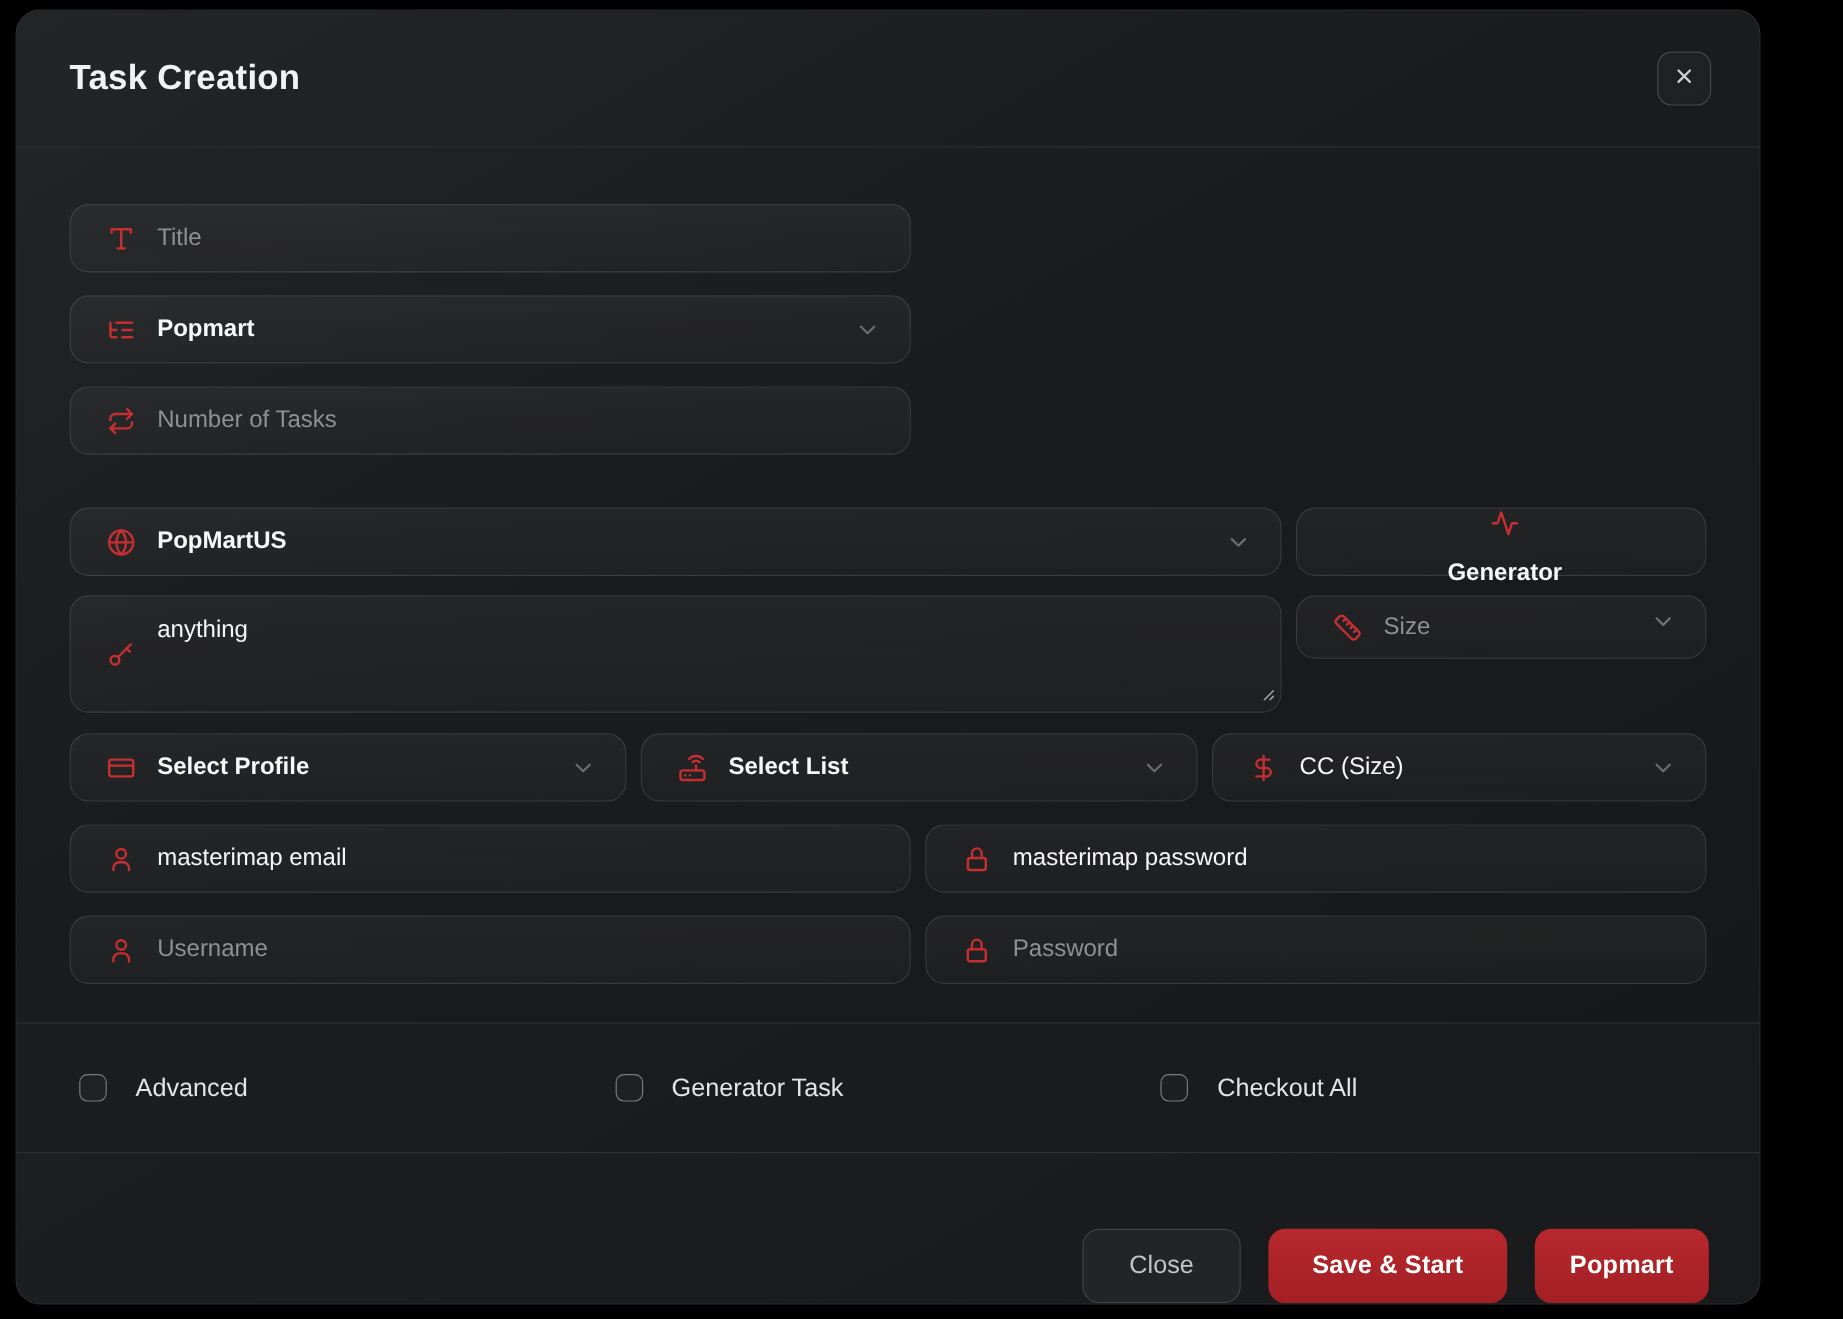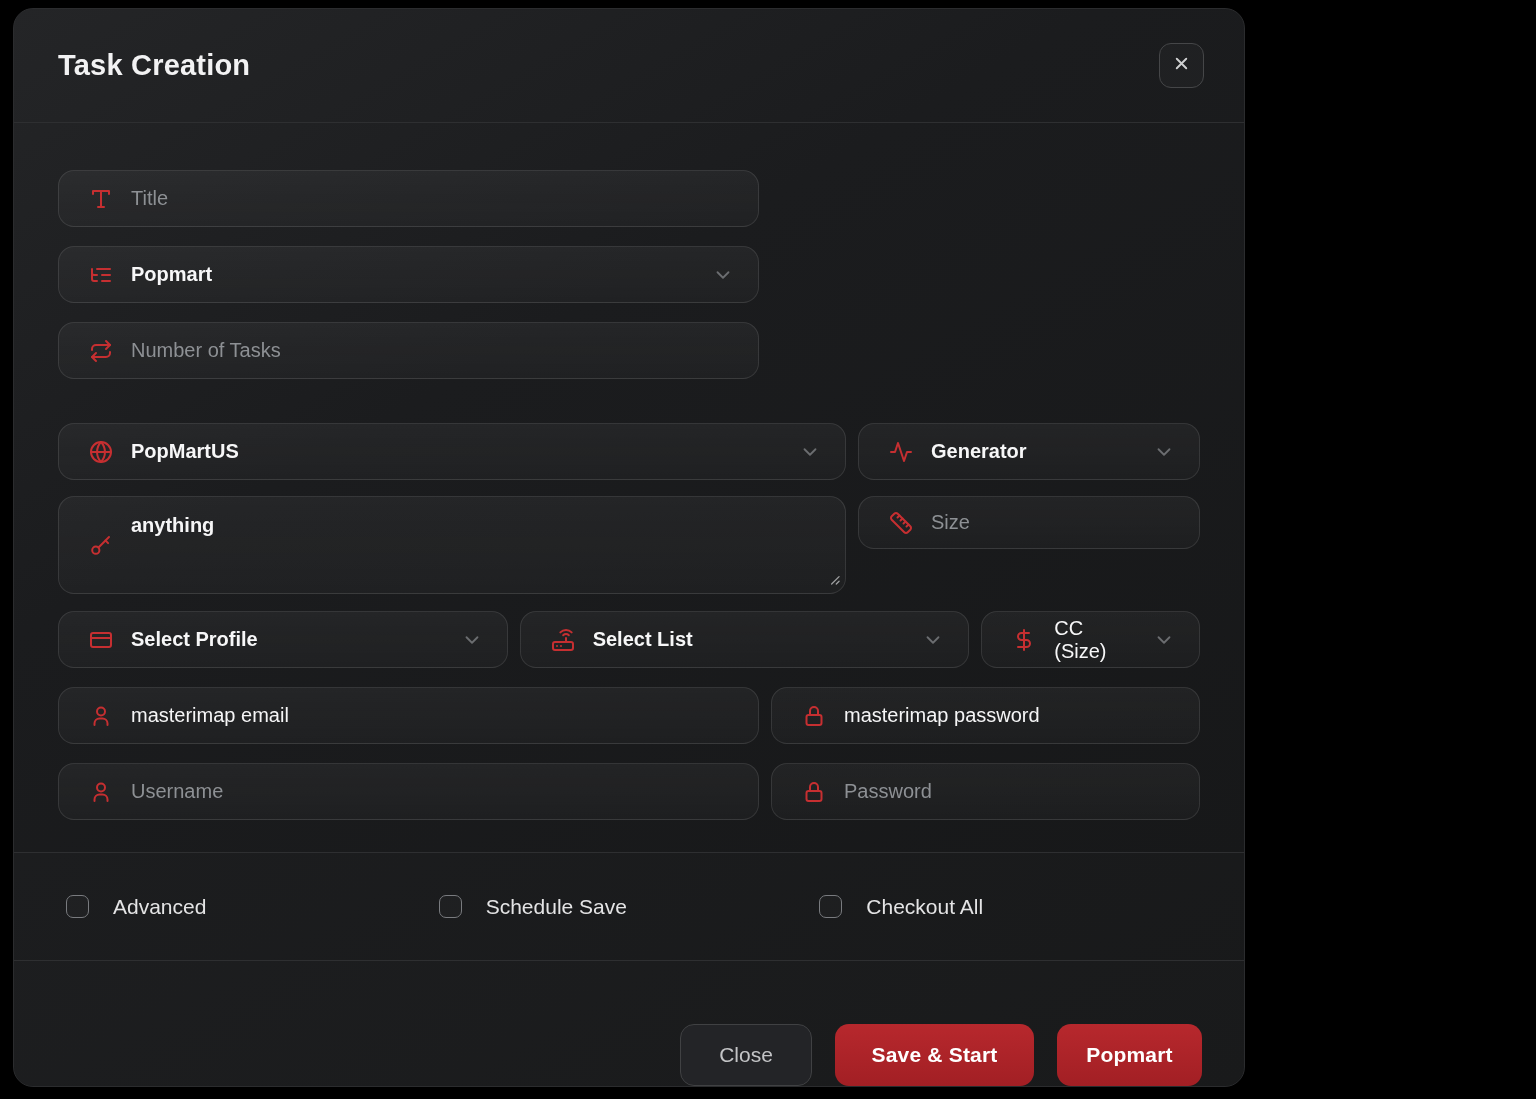--- a/index.html
+++ b/index.html
@@ -6,21 +6,21 @@
   html, body {
     margin: 0; padding: 0;
     width: 1536px; height: 1099px;
     background: #000;
     font-family: "Liberation Sans", sans-serif;
     overflow: hidden;
   }
   .modal {
     position: absolute;
     left: 13px; top: 8px;
-    width: 1232px; height: 1079px;
+    width: 1454px; height: 1079px;
     border-radius: 20px;
     background: linear-gradient(150deg, #242527 0%, #1b1c1e 35%, #161718 100%);
     border: 1px solid #2b2c2e;
     display: flex;
     flex-direction: column;
     overflow: hidden;
   }
   
   .hdr {
     flex: 0 0 114px;
@@ -41,35 +41,35 @@
   .field {
     display: flex; align-items: center; gap: 18px;
     height: 57px; border-radius: 16px;
     padding: 0 24px 0 30px;
     background: linear-gradient(180deg, rgba(255,255,255,.048), rgba(255,255,255,.022));
     border: 1px solid rgba(255,255,255,.10);
     position: relative;
   }
   .w-half { width: 701px; }
   .grow { flex: 1 1 auto; }
-  .w-sm  { width: 342px; }
+  .w-sm  { width: 342px; flex-direction: column; }
   .w-third { width: 464px; }
   .ficon { width: 24px; height: 24px; flex: 0 0 24px; color: #c62f31; display:flex; align-items:center; justify-content:center; }
   .ficon svg { width: 24px; height: 24px; }
   .field input, .field textarea {
     flex: 1 1 auto; background: transparent; border: none; outline: none;
     font-family: "Liberation Sans", sans-serif;
     font-size: 20px; color: #f5f5f6; padding: 0;
   }
   .field input::placeholder, .field textarea::placeholder { color: #8d9094; }
   .val { font-size: 20px; color: #f7f7f8; font-weight: 600; }
   .val.normal { font-weight: 400; }
   .chev { margin-left: auto; color: #6b6d70; display: flex; }
   .tall { height: 98px; margin-bottom: 0; }
-  .tall textarea { align-self: stretch; padding-top: 15px; resize: none; line-height: 1.3; font-weight: bold; }
+  .tall textarea { align-self: stretch; padding-top: 15px; resize: none; line-height: 1.3; }
   .resize-grip { position: absolute; right: 5px; bottom: 4px; color: #9fa0a2; }
   .row-ta { margin-bottom: 17px; }
   .row4 { margin-bottom: 16px; margin-top: 44px; }
   .col-center { display: flex; flex-direction: column; }
   .size-field { height: 53px; }
   .row:last-child { margin-bottom: 0; }
   
   .checks {
     flex: 0 0 109px;
     border-top: 1px solid #2e2f31;
@@ -331,21 +331,21 @@
 
   </div>
 
   <div class="checks">
     <div class="check-col first">
       <span class="cbox" role="checkbox" aria-checked="false"></span>
       <span class="clabel">Advanced</span>
     </div>
     <div class="check-col">
       <span class="cbox" role="checkbox" aria-checked="false"></span>
-      <span class="clabel">Schedule Save</span>
+      <span class="clabel">Generator Task</span>
     </div>
     <div class="check-col">
       <span class="cbox" role="checkbox" aria-checked="false"></span>
       <span class="clabel">Checkout All</span>
     </div>
   </div>
 
   <div class="ftr">
     <button class="btn btn-close">Close</button>
     <button class="btn btn-red btn-save">Save &amp; Start</button>

